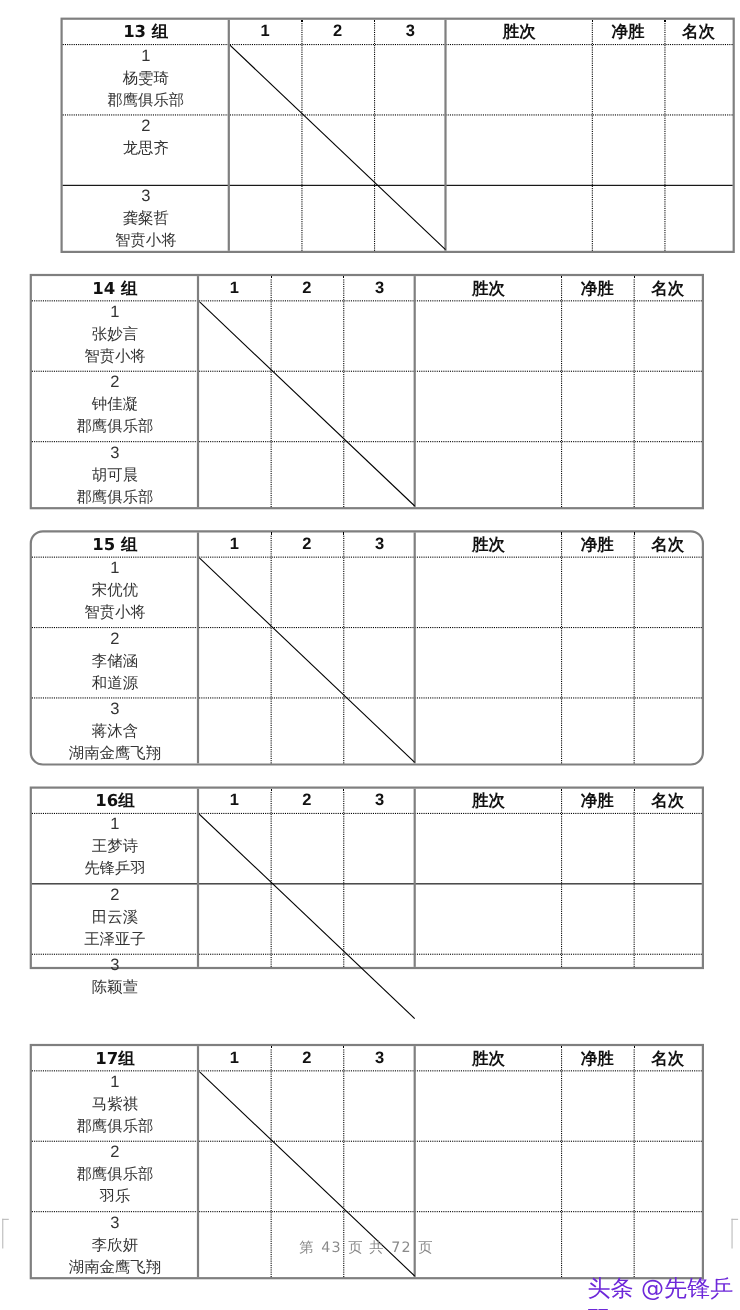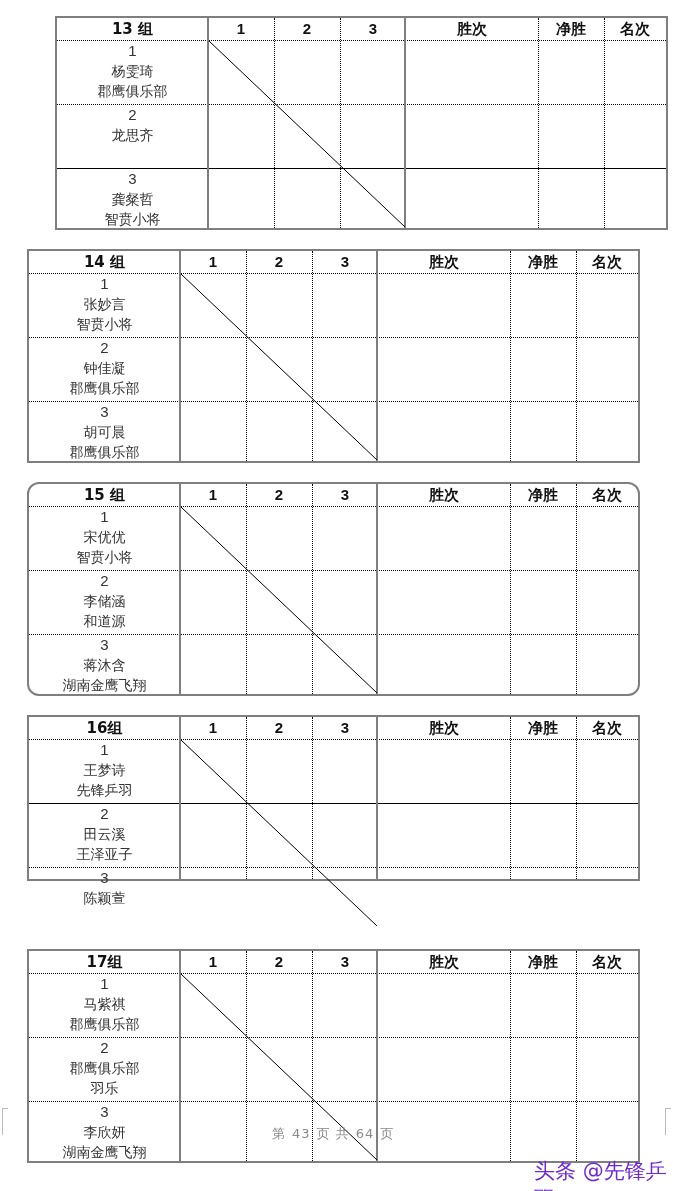--- a/index.html
+++ b/index.html
@@ -275,16 +275,16 @@
         <line x1="0" y1="0" x2="196" y2="186" stroke="#000" stroke-width="1"></line>
       </svg>
     </div>
   </div>
   </div>
 
 <div class="margin-mark" style="left:2px;top:1108px"></div>
 <div class="margin-mark" style="left:665px;top:1108px"></div>
 
 <div class="footer-page">
-  <span>第</span><span>43</span><span>页 共</span><span>64</span><span>页</span>
+  <span>第</span><span>43</span><span>页 共</span><span>72</span><span>页</span>
 </div>
 
 <div class="watermark">头条 @先锋乒羽</div>
 
 </body></html>

